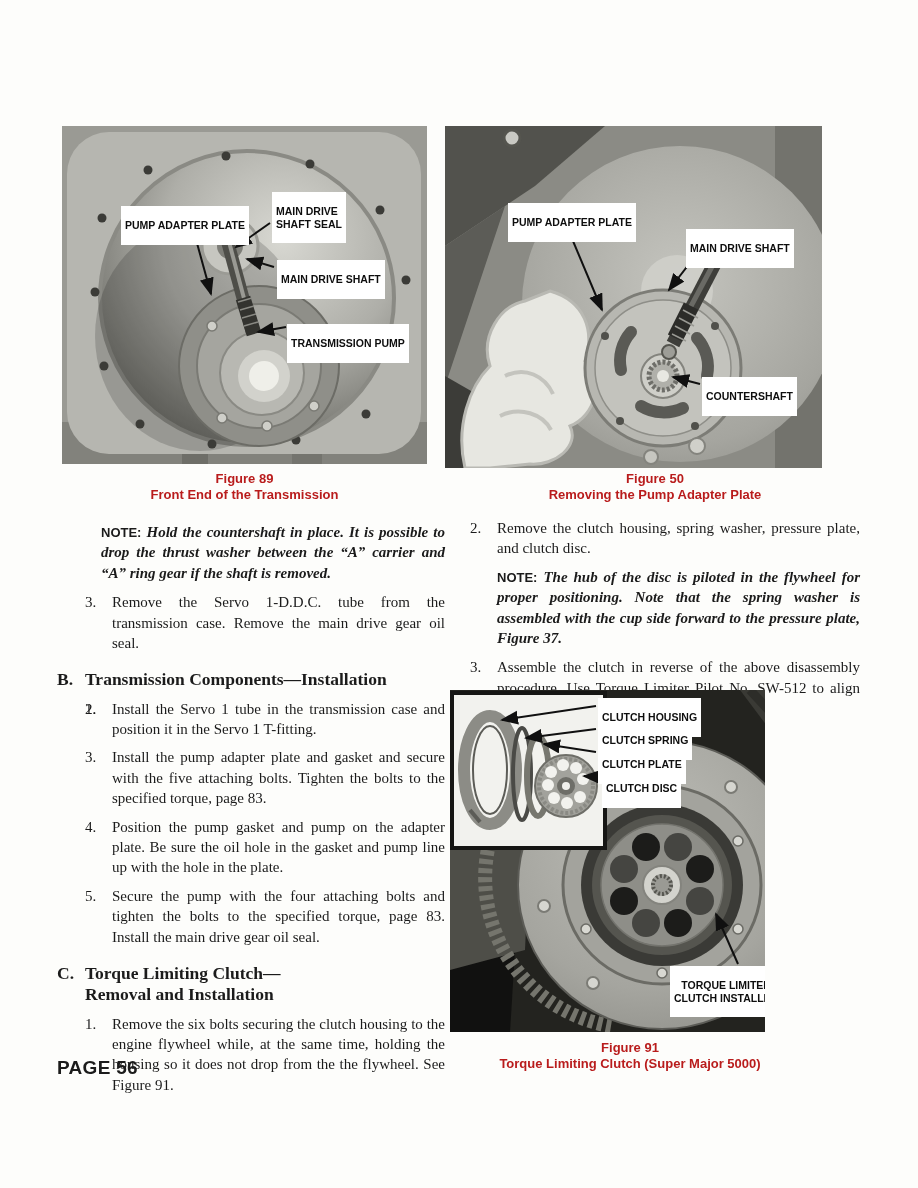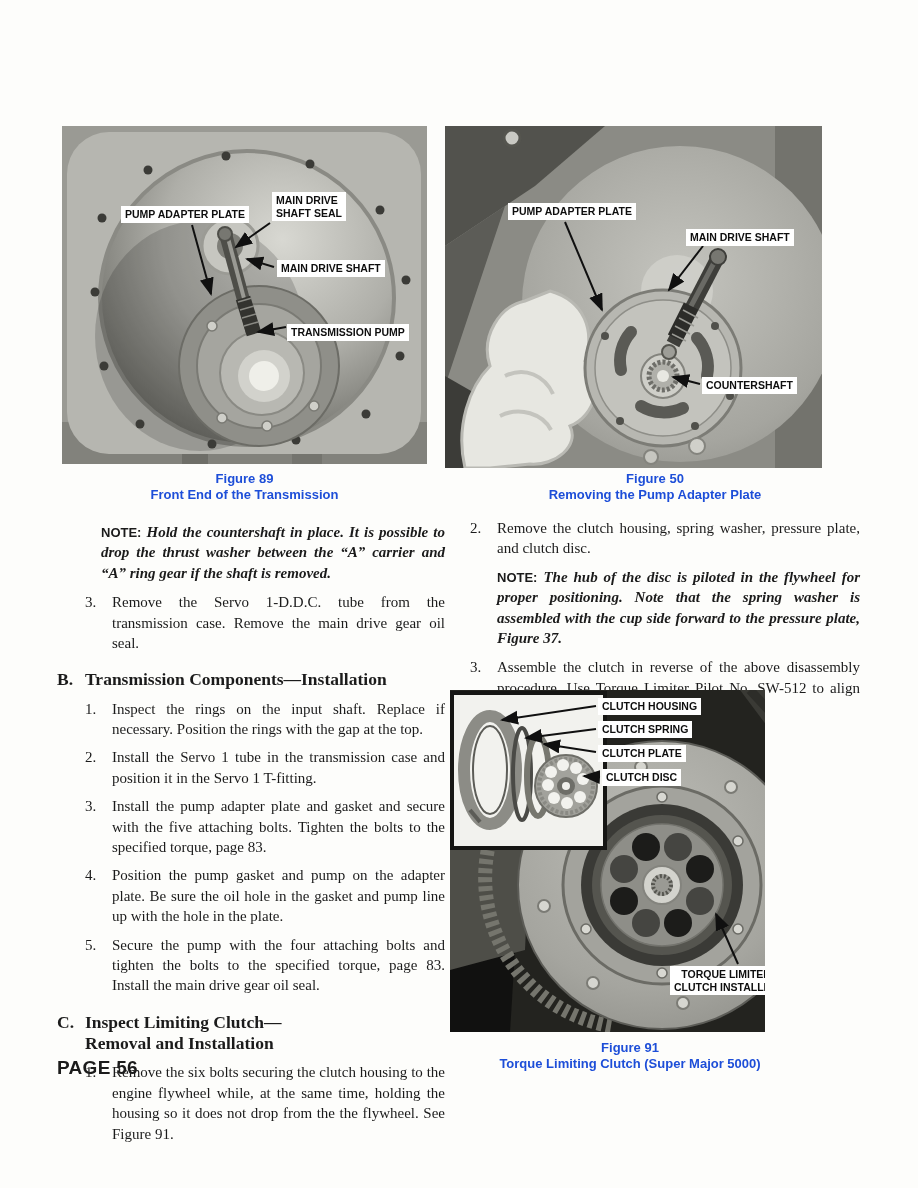--- a/index.html
+++ b/index.html
@@ -11,25 +11,25 @@
   .hrule{height:3px;background:#181818;}
   .hrule-left{width:200px;}
   .hrule-right{flex:1;}
   .header-title{font-family:"Liberation Sans",sans-serif;font-weight:bold;font-size:17px;
                 letter-spacing:.2px;white-space:nowrap;}
 
   
   .photo{position:absolute;overflow:hidden;background:#8d8d87;}
   .photo svg{display:block;}
   .callout{position:absolute;background:#fff;color:#0e0e0e;font-family:"Liberation Sans",sans-serif;
-           font-weight:bold;font-size:10.5px;line-height:1.2;padding:2px 4px;white-space:nowrap;}
+           font-weight:bold;font-size:10.5px;line-height:1.2;padding:13px 4px;white-space:nowrap;}
   .callout.center{text-align:center;}
 
   .fig-caption{position:absolute;text-align:center;font-family:"Liberation Sans",sans-serif;
-               font-weight:bold;font-size:13px;line-height:1.25;color:#1d4ed8;}
+               font-weight:bold;font-size:13px;line-height:1.25;color:#b91c1c;}
 
   
   .col{position:absolute;font-size:15px;line-height:1.36;text-align:justify;}
   .note{margin:4px 0 9px 44px;font-weight:bold;font-style:italic;}
   .note-label{font-style:normal;font-family:"Liberation Sans",sans-serif;font-weight:bold;font-size:13px;}
   .item{position:relative;margin:8px 0 8px 55px;}
   .item .num{position:absolute;left:-27px;top:0;}
   .col-right .item{margin-left:39px;}
   .section-head{position:relative;font-size:17.5px;font-weight:bold;text-align:left;
                 margin:16px 0 4px 0;padding-left:28px;line-height:1.22;}
@@ -213,42 +213,41 @@
       <span class="num">3.</span>
       <span>Remove the Servo 1-D.D.C. tube from the transmission case. Remove the main drive gear oil seal.</span>
     </div>
 
     <div class="section-head">
       <span class="letter">B.</span>
       <span>Transmission Components—Installation</span>
     </div>
     <div class="item">
       <span class="num">1.</span>
-      <span>Inspect the rings on the input shaft. Replace if necessary. Position the rings with the gap at the top.</span>
     </div>
     <div class="item">
       <span class="num">2.</span>
       <span>Install the Servo 1 tube in the transmission case and position it in the Servo 1 T-fitting.</span>
     </div>
     <div class="item">
       <span class="num">3.</span>
       <span>Install the pump adapter plate and gasket and secure with the five attaching bolts. Tighten the bolts to the specified torque, page 83.</span>
     </div>
     <div class="item">
       <span class="num">4.</span>
       <span>Position the pump gasket and pump on the adapter plate. Be sure the oil hole in the gasket and pump line up with the hole in the plate.</span>
     </div>
     <div class="item">
       <span class="num">5.</span>
       <span>Secure the pump with the four attaching bolts and tighten the bolts to the specified torque, page 83. Install the main drive gear oil seal.</span>
     </div>
 
     <div class="section-head">
       <span class="letter">C.</span>
-      <span>Inspect Limiting Clutch—</span><br>
+      <span>Torque Limiting Clutch—</span><br>
       <span>Removal and Installation</span>
     </div>
     <div class="item">
       <span class="num">1.</span>
       <span>Remove the six bolts securing the clutch housing to the engine flywheel while, at the same time, holding the housing so it does not drop from the the flywheel. See Figure 91.</span>
     </div>
   </div>
 
   <div class="col col-right" style="left:458px;top:518px;width:402px;">
     <div class="item" style="margin-top:0;">

